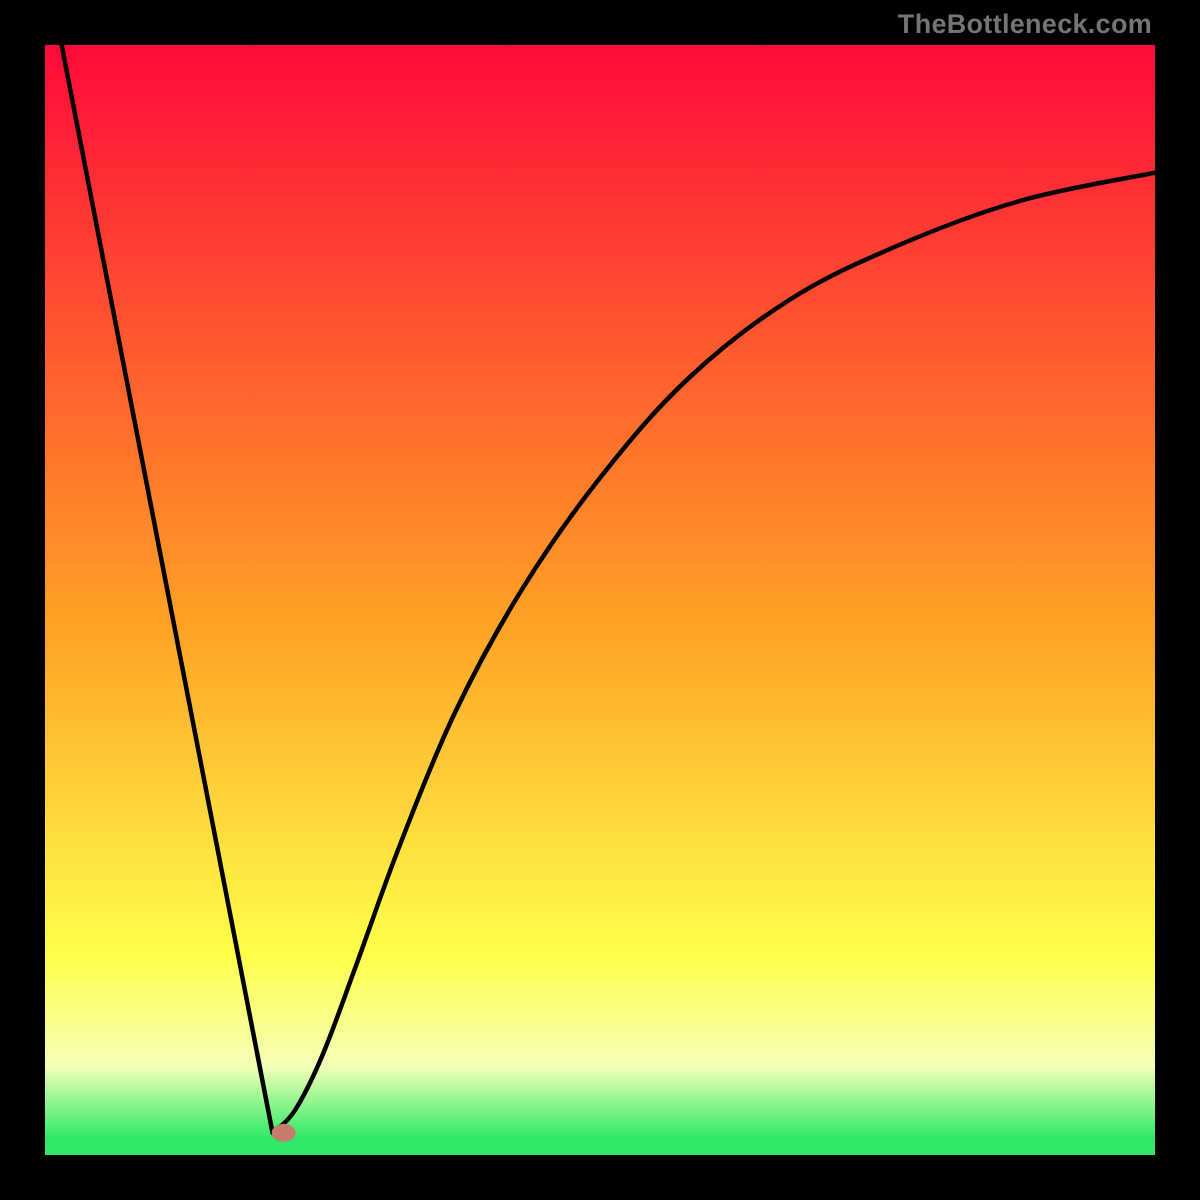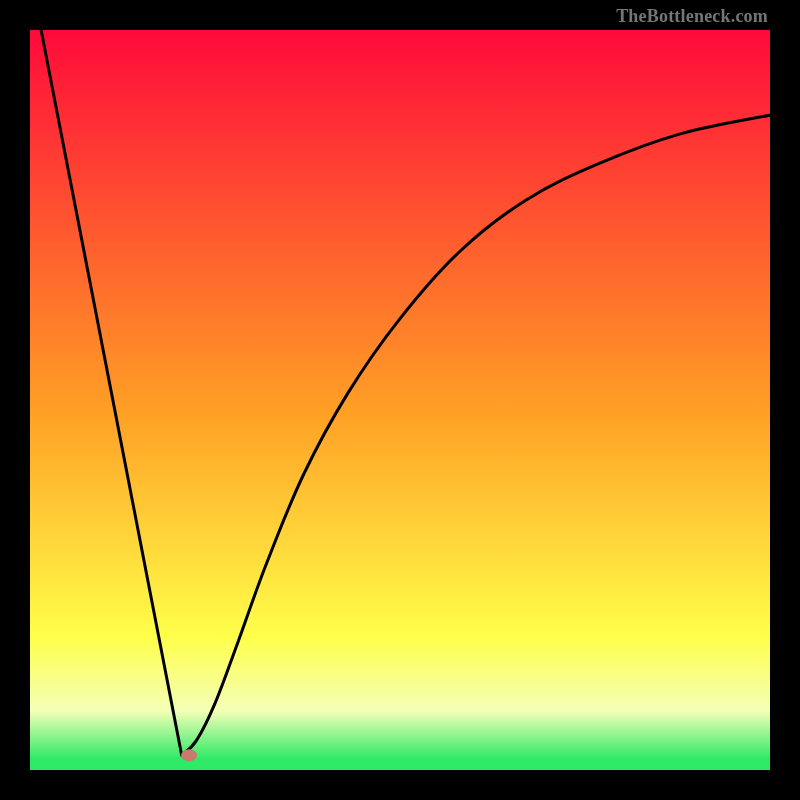--- a/index.html
+++ b/index.html
@@ -22,21 +22,21 @@
     position: absolute;
     left: 30px;
     top: 30px;
     width: 740px;
     height: 740px;
   }
   .attribution {
     position: absolute;
     right: 32px;
     top: 6px;
-    font-family: Liberation Serif, serif;
+    font-family: Liberation Sans, sans-serif;
     font-size: 18px;
     font-weight: 600;
     color: #757575;
     letter-spacing: 0.2px;
   }
   svg {
     display: block;
   }
 </style>
 </head>

